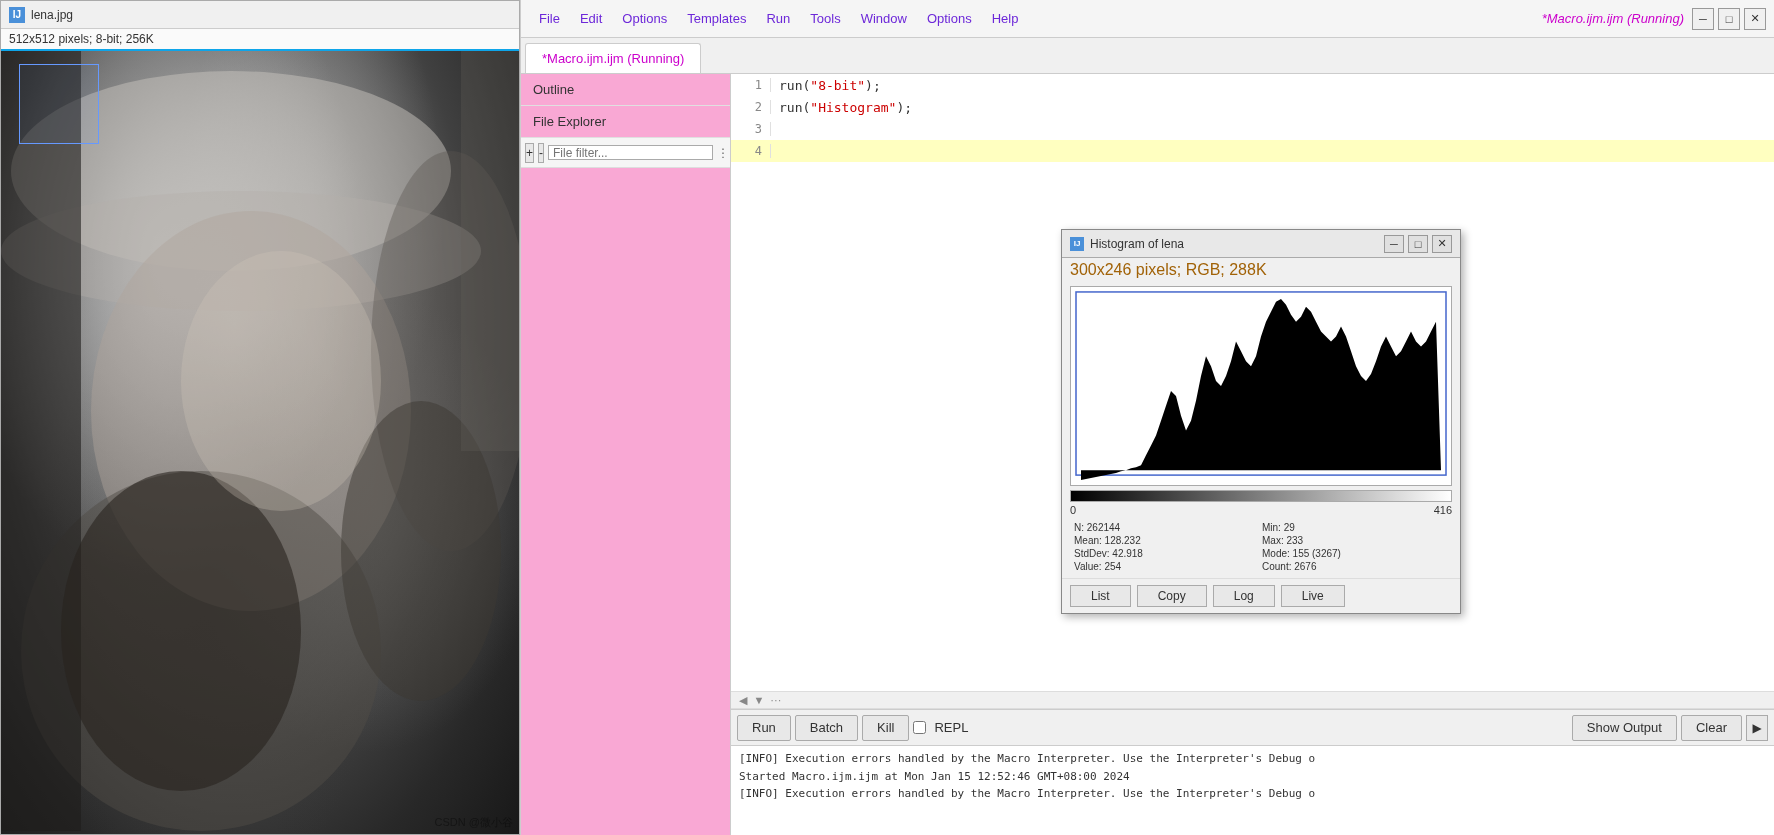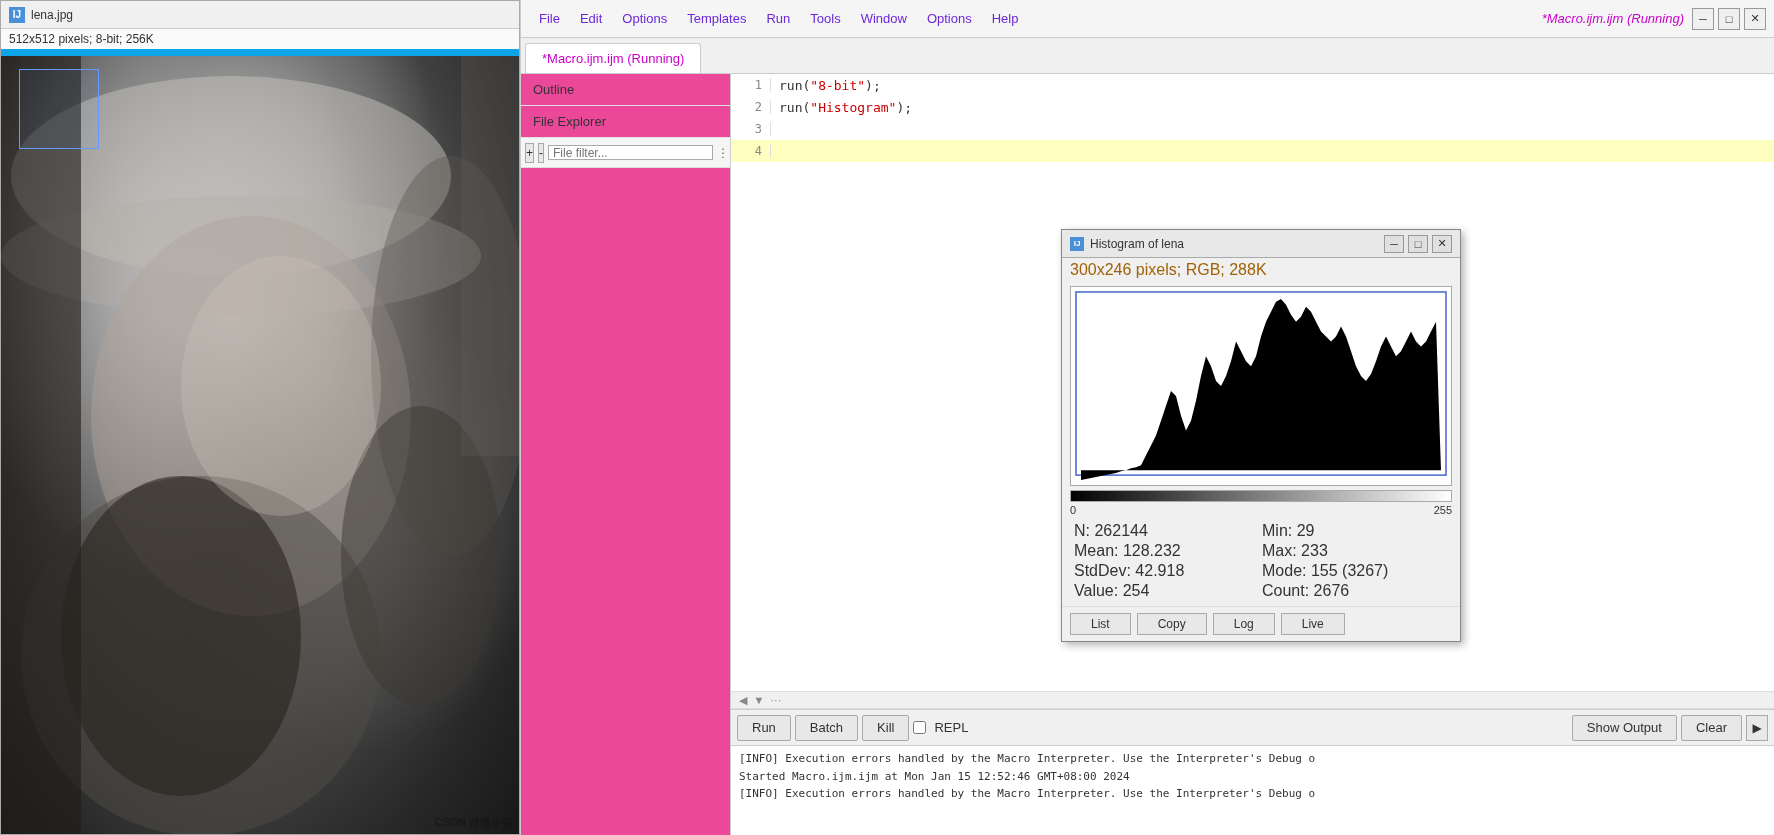--- a/index.html
+++ b/index.html
@@ -24,21 +24,21 @@
       padding: 0 8px;
       gap: 6px;
     }
     .image-titlebar-icon {
       width: 16px; height: 16px;
       background: #4a90d9;
       display: flex; align-items: center; justify-content: center;
       font-size: 10px; color: white; font-weight: bold;
     }
     .image-titlebar-title { font-size: 12px; color: #333; }
-    .image-info { padding: 3px 8px; font-size: 12px; color: #333; border-bottom: 7px solid #0ea5e9; background: #fafafa; }
+    .image-info { padding: 3px 8px; font-size: 12px; color: #333; border-bottom: 2px solid #0ea5e9; background: #fafafa; }
     .image-canvas {
       flex: 1;
       background: #888;
       position: relative;
       overflow: hidden;
     }
     
     .lena-bg {
       width: 100%;
       height: 100%;
@@ -154,21 +154,21 @@
       display: flex;
       overflow: hidden;
     }
 
     
     .sidebar {
       width: 210px;
       border-right: 1px solid #ccc;
       display: flex;
       flex-direction: column;
-      background: #ec4899;
+      background: #f9a8d4;
     }
     .sidebar-btn {
       height: 32px;
       display: flex;
       align-items: center;
       padding: 0 12px;
       font-size: 13px;
       cursor: pointer;
       border-bottom: 1px solid #e0e0e0;
       color: #333;
@@ -293,21 +293,21 @@
       justify-content: space-between;
       padding: 0 8px;
       font-size: 11px;
       color: #333;
     }
     .hist-stats {
       display: grid;
       grid-template-columns: 1fr 1fr;
       padding: 6px 12px;
       gap: 2px;
-      font-size: 16px;
+      font-size: 10px;
       color: #333;
     }
     .hist-stat-row { display: flex; gap: 4px; }
     .hist-actions {
       display: flex;
       padding: 6px 8px;
       gap: 6px;
       border-top: 1px solid #ddd;
       justify-content: flex-start;
     }
@@ -590,21 +590,21 @@
               L 285 80 L 290 90 L 295 95 L 300 88 L 305 75
               L 310 60 L 315 50 L 320 60 L 325 70 L 330 65
               L 335 55 L 340 45 L 345 55 L 350 60 L 355 55
               L 360 45 L 365 35 L 370 185
               L 10 185 Z" fill="black"></path>
           </svg>
         </div>
         <div class="hist-scale-bar"></div>
         <div class="hist-axis">
           <span>0</span>
-          <span>255</span>
+          <span>416</span>
         </div>
         <div class="hist-stats">
           <div class="hist-stat-row">
             <span>N: 262144</span>
           </div>
           <div class="hist-stat-row">
             <span>Min: 29</span>
           </div>
           <div class="hist-stat-row">
             <span>Mean: 128.232</span>

